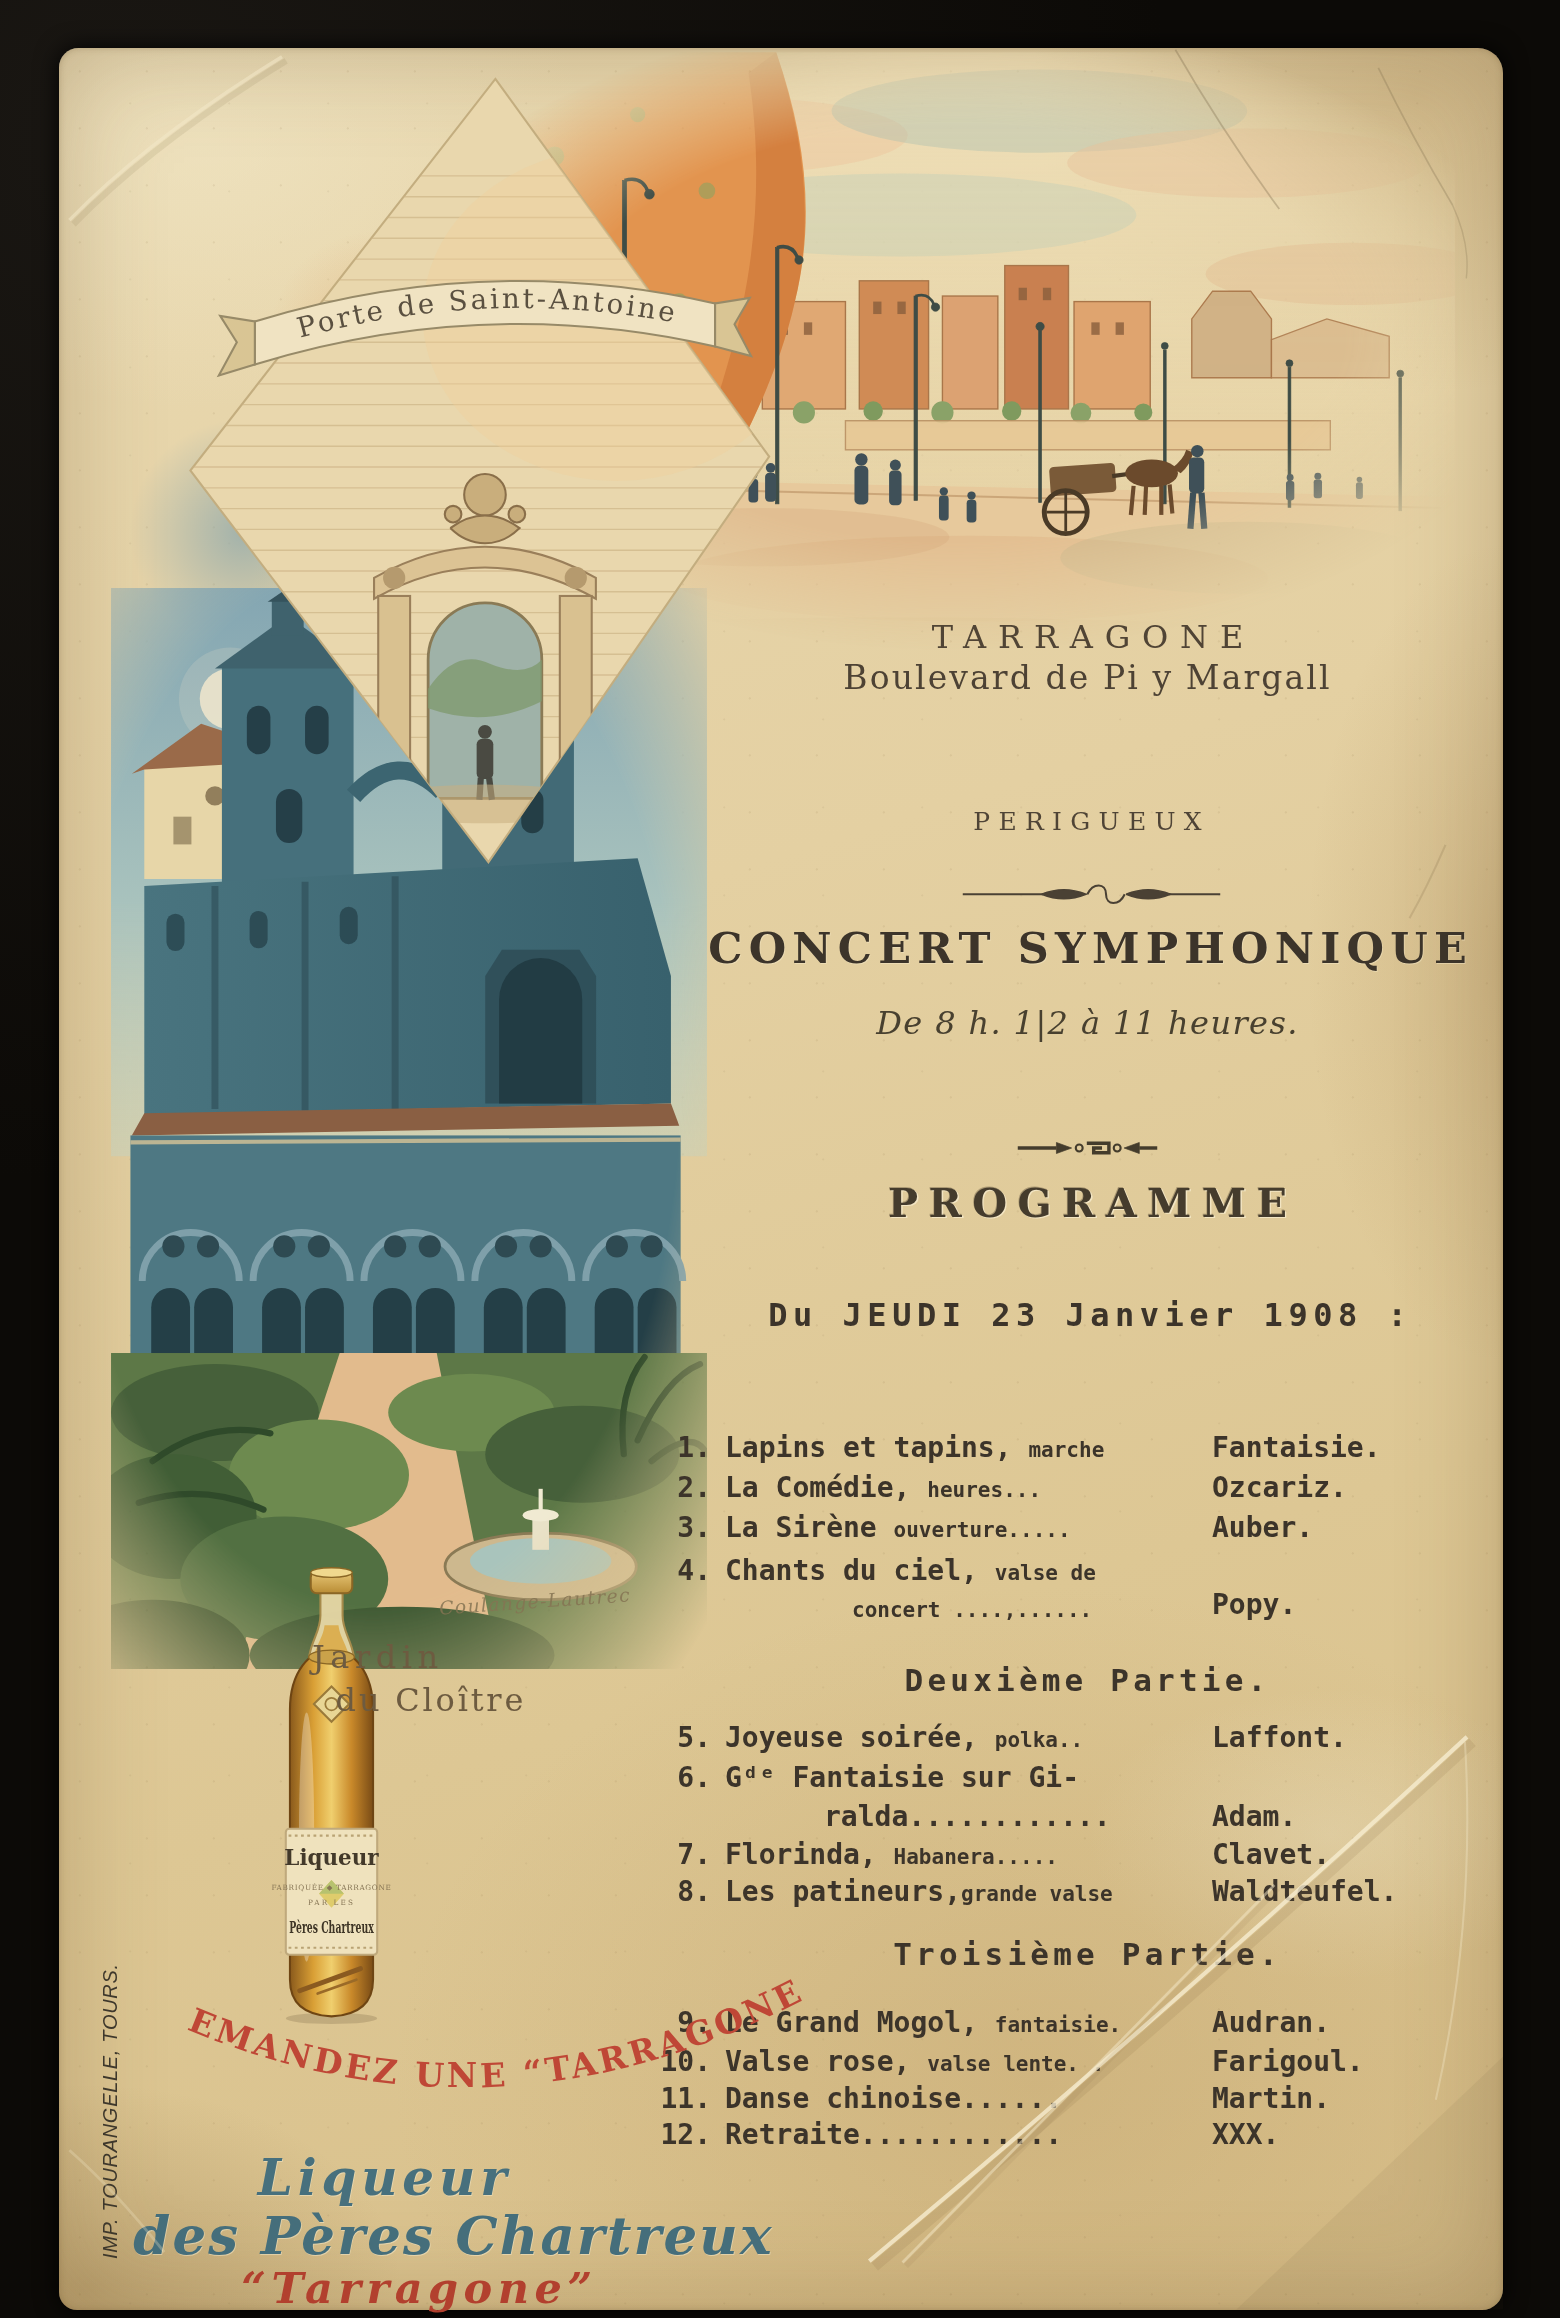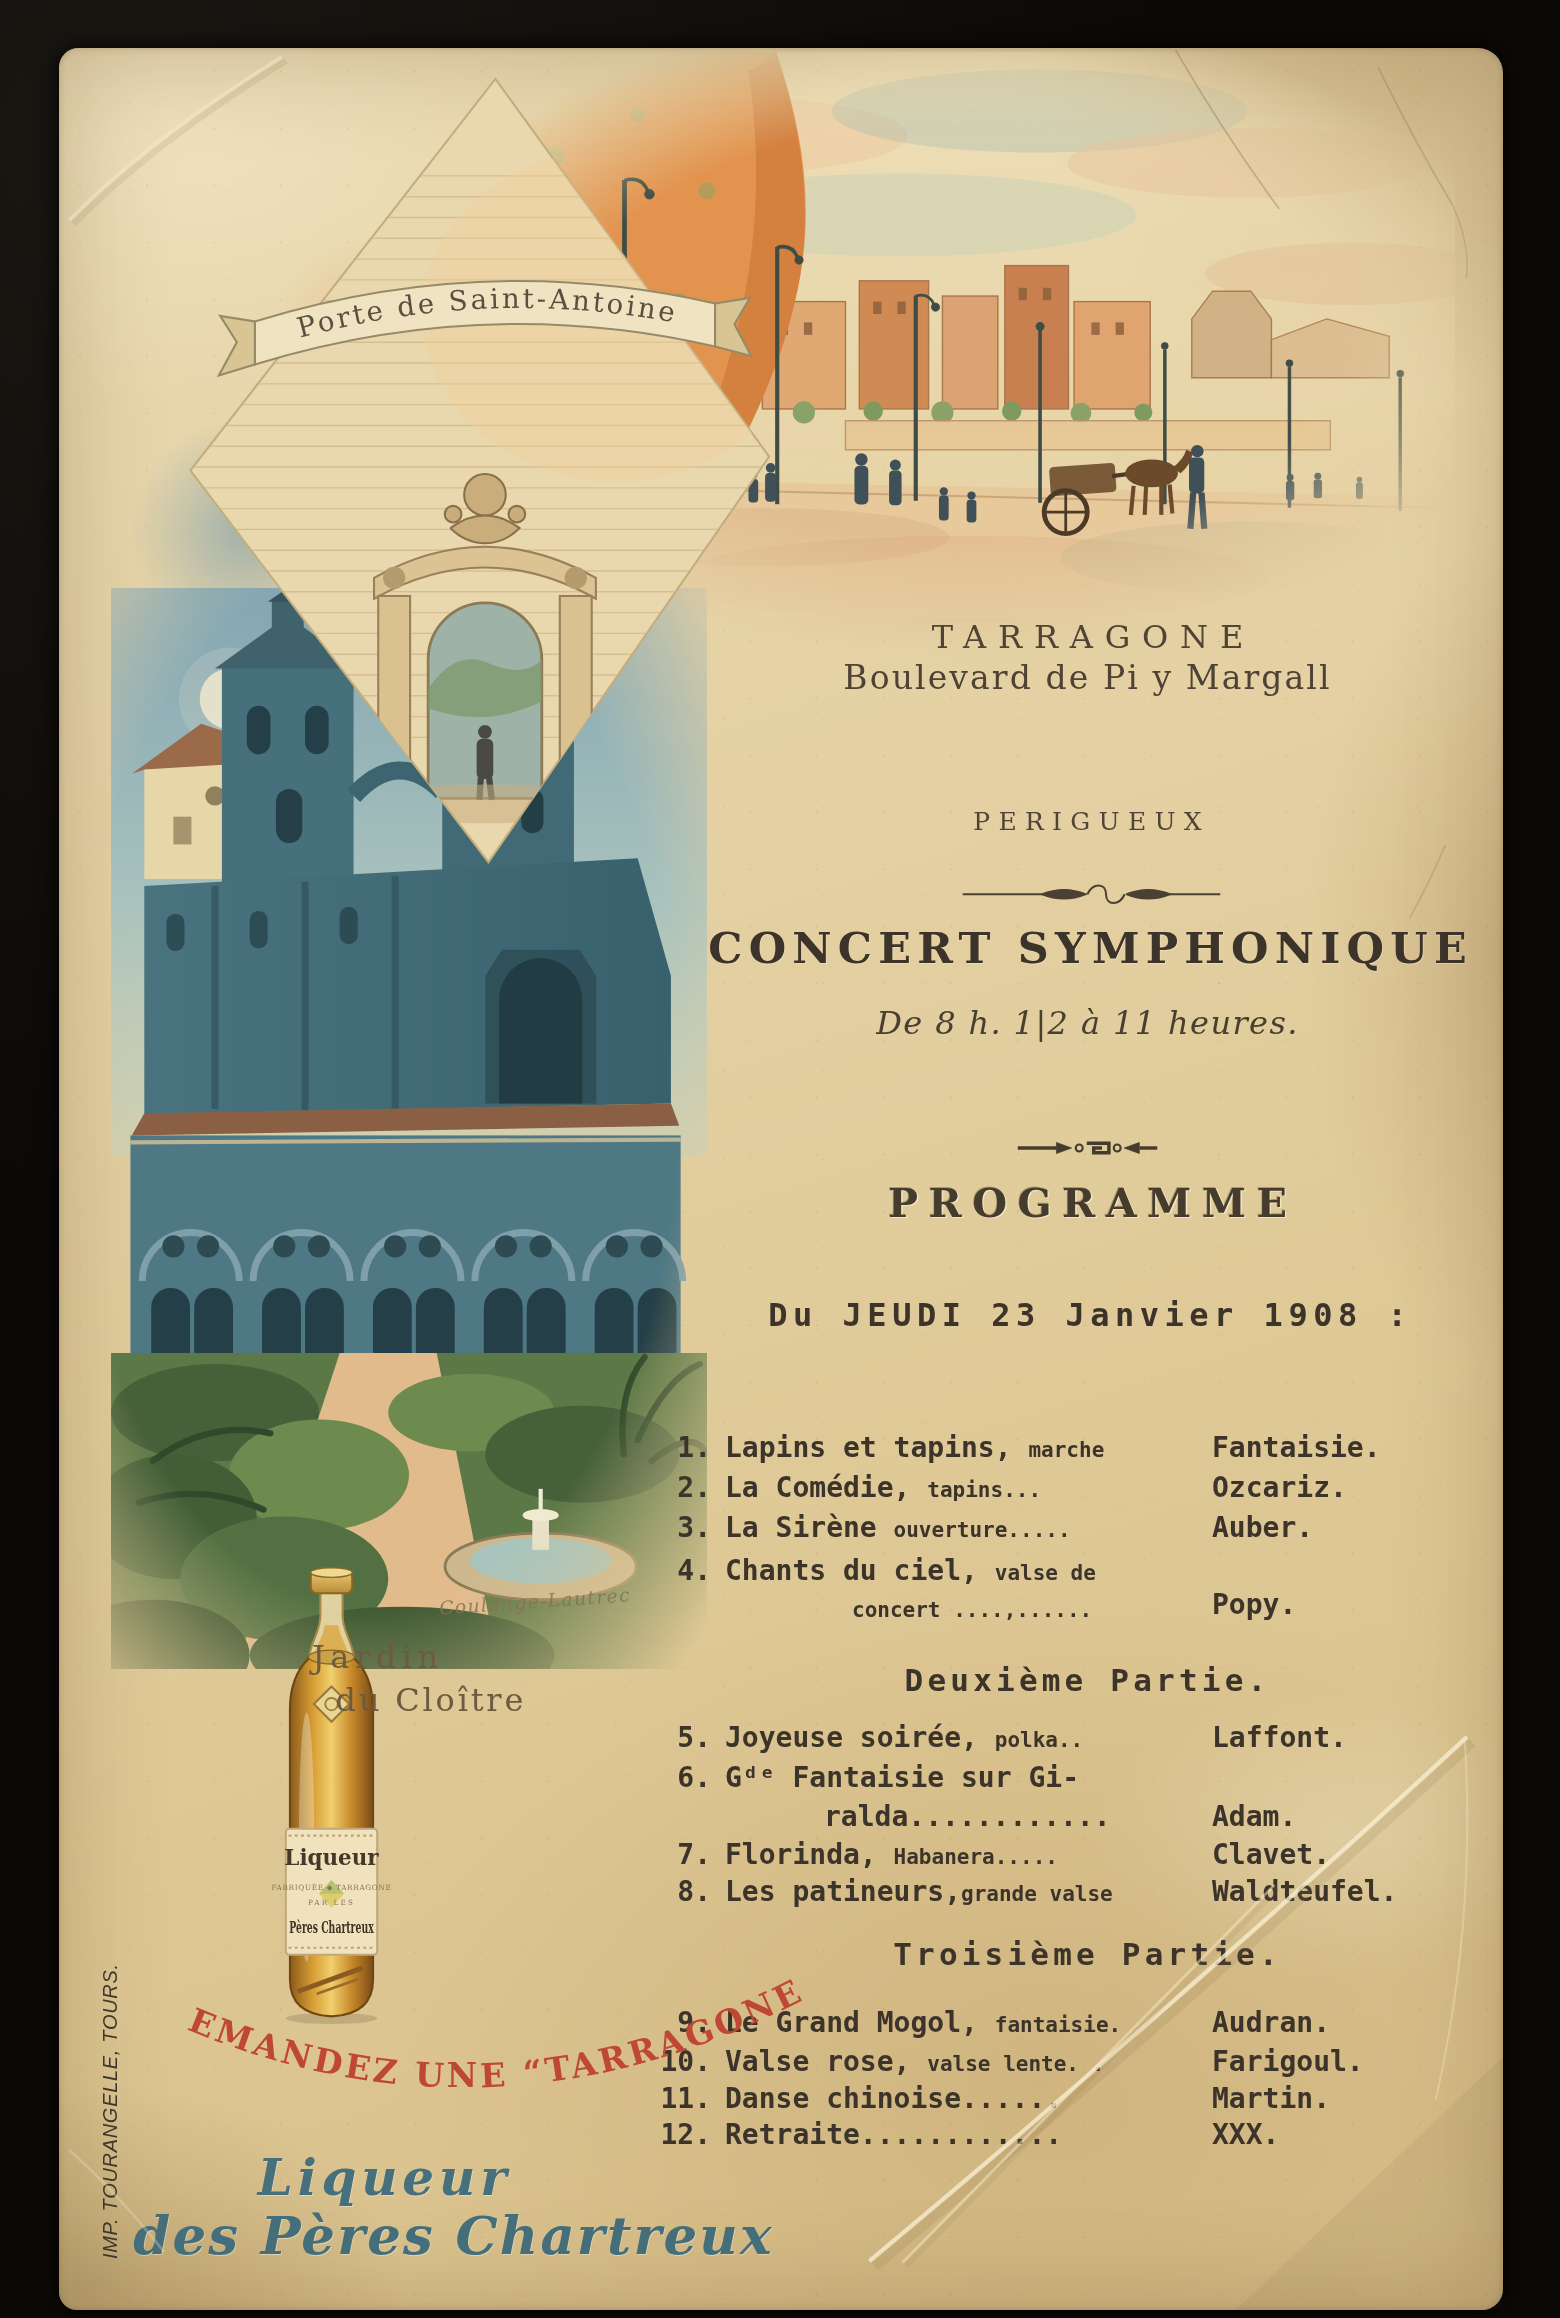--- a/index.html
+++ b/index.html
@@ -523,21 +523,21 @@
   <div class="abs ctr serif programme">PROGRAMME</div>
   <div class="abs ctr mono date-line">Du JEUDI 23 Janvier 1908 :</div>
 
   <div class="abs prow" style="top:1382px;">
     <span class="num">1.</span>
     <span class="tt"><span>Lapins et tapins,</span> <span class="sm">marche</span></span>
     <span class="comp">Fantaisie.</span>
   </div>
   <div class="abs prow" style="top:1422px;">
     <span class="num">2.</span>
-    <span class="tt"><span>La Comédie,</span> <span class="sm">tapins...</span></span>
+    <span class="tt"><span>La Comédie,</span> <span class="sm">heures...</span></span>
     <span class="comp">Ozcariz.</span>
   </div>
   <div class="abs prow" style="top:1462px;">
     <span class="num">3.</span>
     <span class="tt"><span>La Sirène</span> <span class="sm">ouverture.....</span></span>
     <span class="comp">Auber.</span>
   </div>
   <div class="abs prow" style="top:1505px;">
     <span class="num">4.</span>
     <span class="tt"><span>Chants du ciel,</span> <span class="sm">valse de</span></span>
@@ -604,20 +604,21 @@
     <defs>
           <path id="arcP" d="M 65,100 Q 505,285 945,62" fill="none"></path>
         </defs>
     <text fill="#bf4736" style="font-family:'DejaVu Serif',serif;font-weight:700;font-size:48px;letter-spacing:5px;">
       <textPath xlink:href="#arcP" href="#arcP" startOffset="50%" text-anchor="middle">DEMANDEZ UNE “TARRAGONE”</textPath>
     </text>
   </svg>
 
   <div class="abs ctr serif gothic1">Liqueur</div>
   <div class="abs ctr serif gothic2">des Pères Chartreux</div>
+  <div class="abs ctr serif gothic3">“Tarragone”</div>
 
   <div class="abs imprint">IMP. TOURANGELLE, TOURS.</div>
 
   <svg class="abs" style="left:0;top:0;pointer-events:none;" width="1444" height="2262" viewBox="0 0 2085 3265">
     <path d="M2033,2438 Q1628,2812 1170,3195" stroke="#8a6d42" stroke-width="14" fill="none" opacity=".14" transform="translate(8,8)"></path>
     <path d="M2033,2438 Q1628,2812 1170,3195" stroke="#f6eccf" stroke-width="6" fill="none" opacity=".8"></path>
     <path d="M1755,2652 Q1480,2930 1218,3197" stroke="#8a6d42" stroke-width="8" fill="none" opacity=".1" transform="translate(5,5)"></path>
     <path d="M1755,2652 Q1480,2930 1218,3197" stroke="#f3e8c8" stroke-width="4" fill="none" opacity=".5"></path>
     <path d="M2030,2445 Q2046,2705 1988,2962" stroke="#f0e4c4" stroke-width="3" fill="none" opacity=".4"></path>
     <path d="M15,248 Q130,130 322,12" stroke="#f3e8c8" stroke-width="5" fill="none" opacity=".55"></path>

